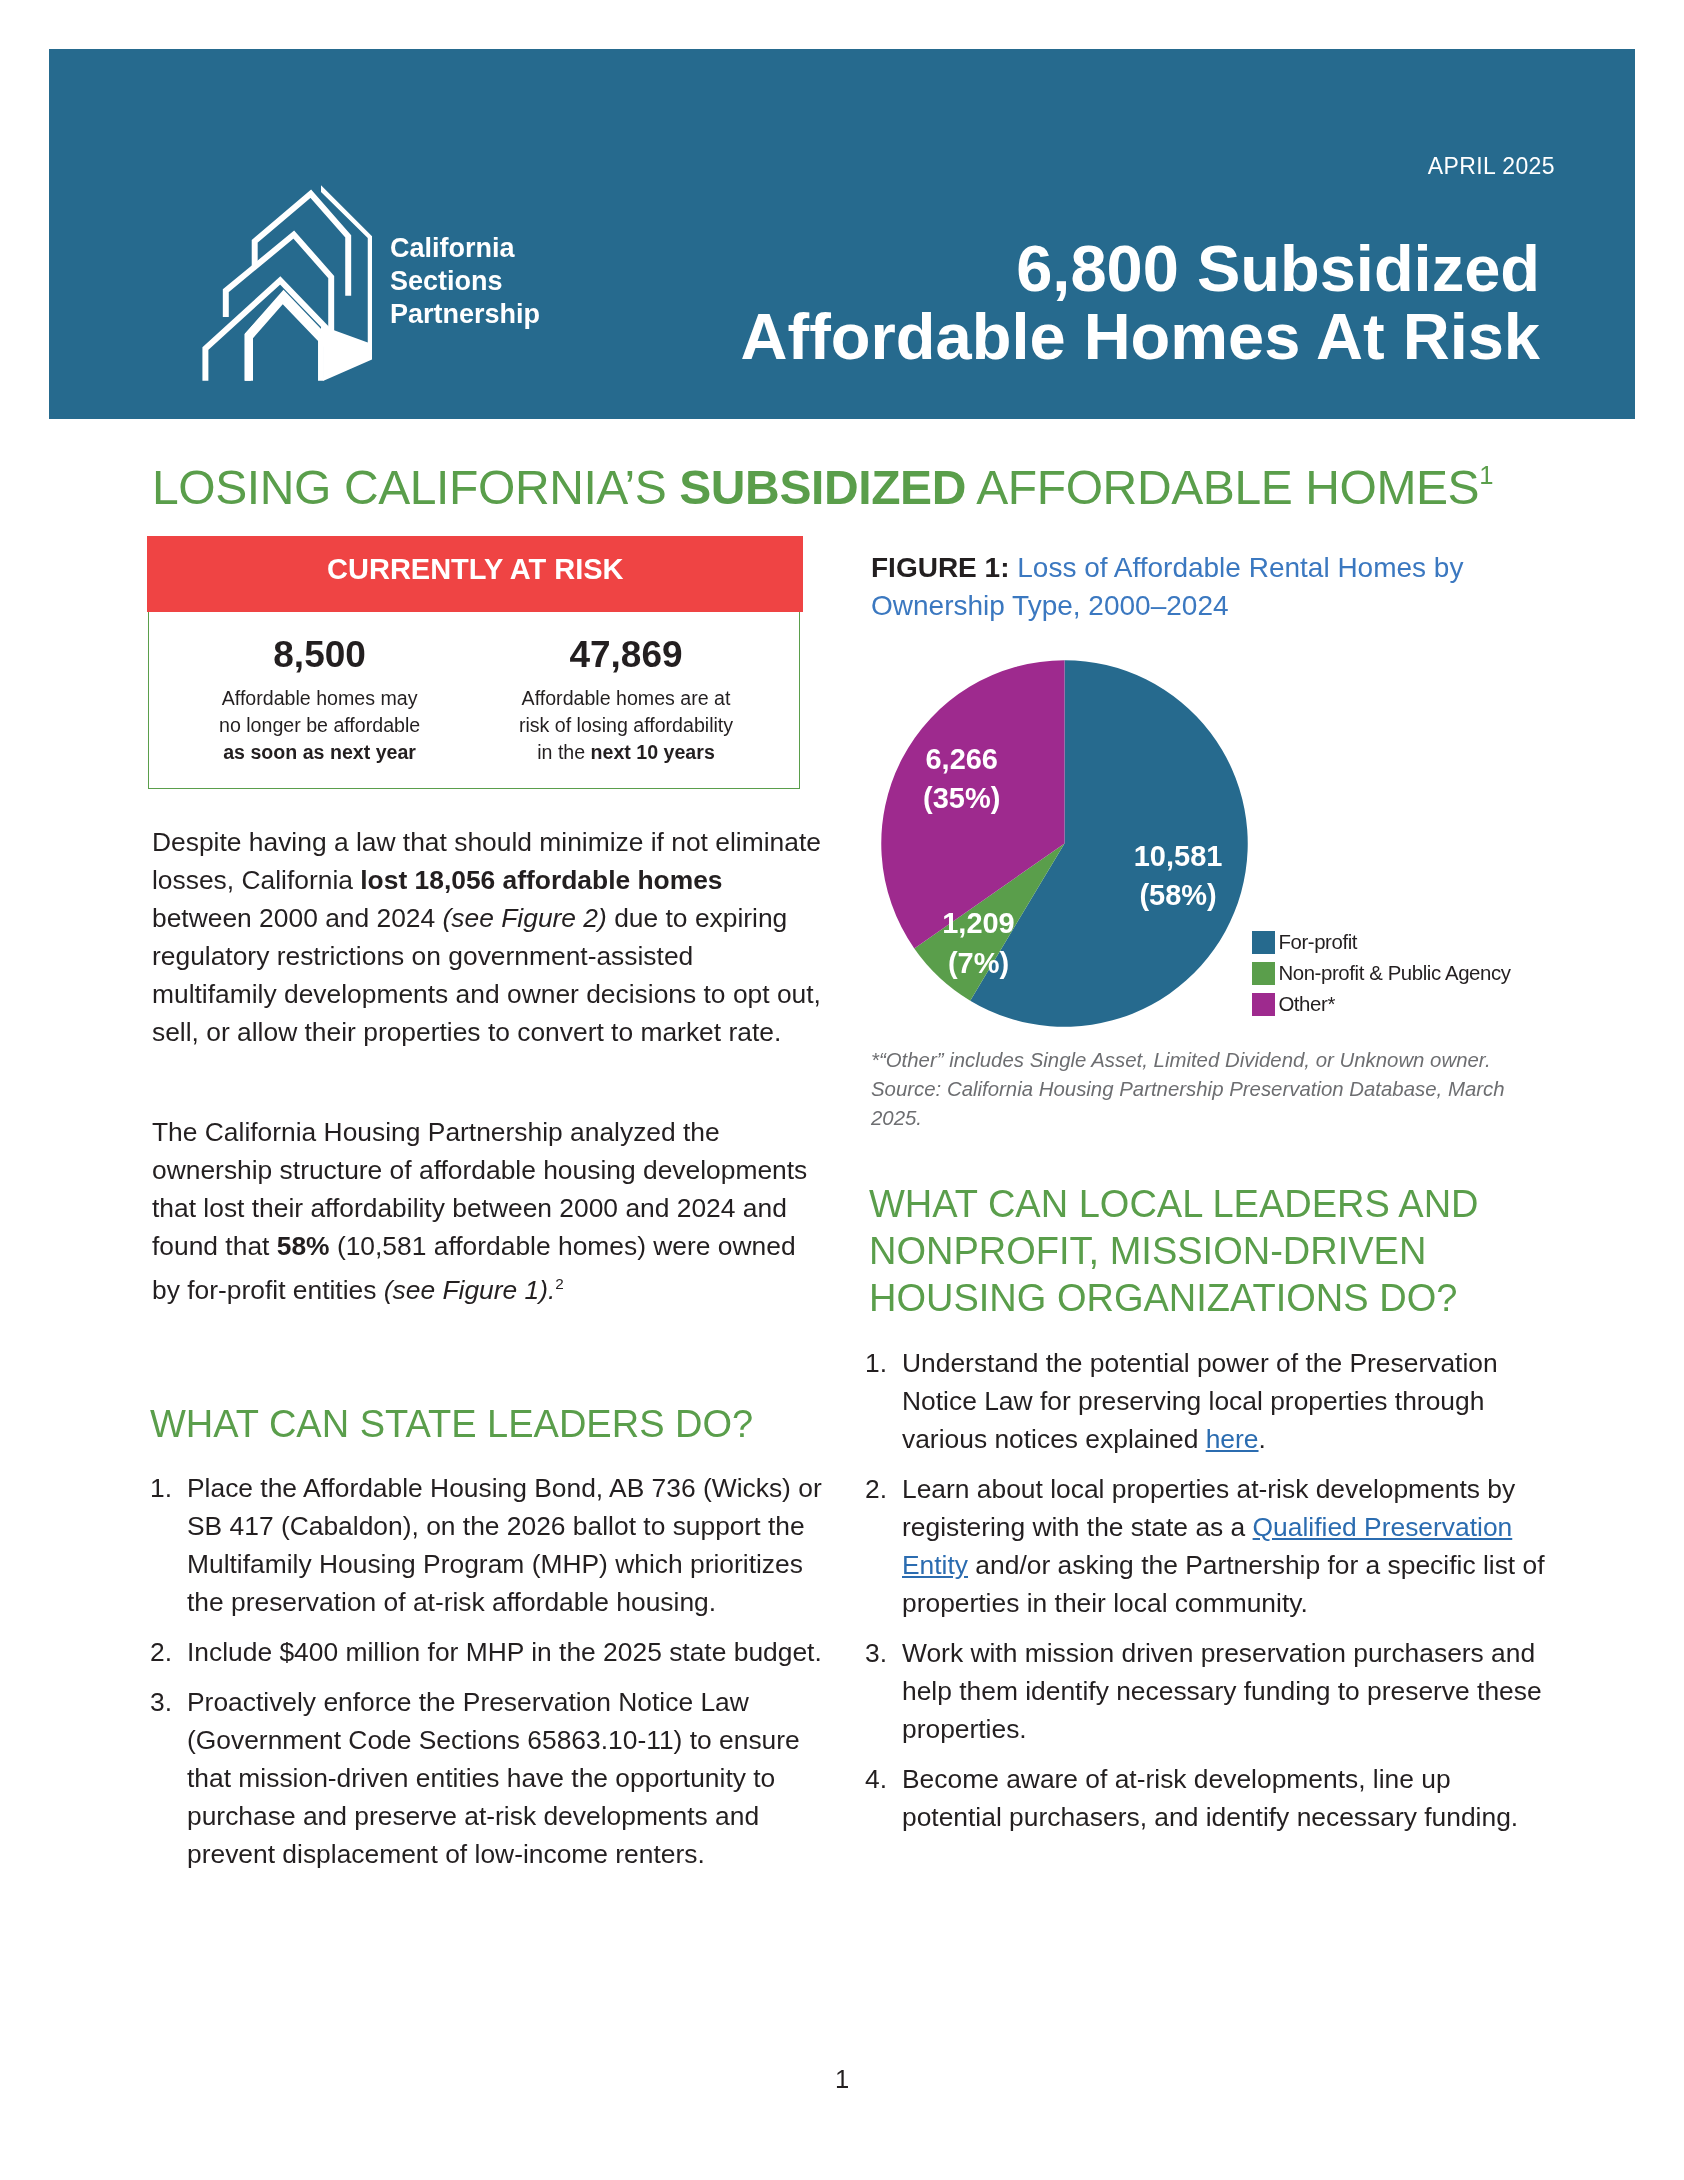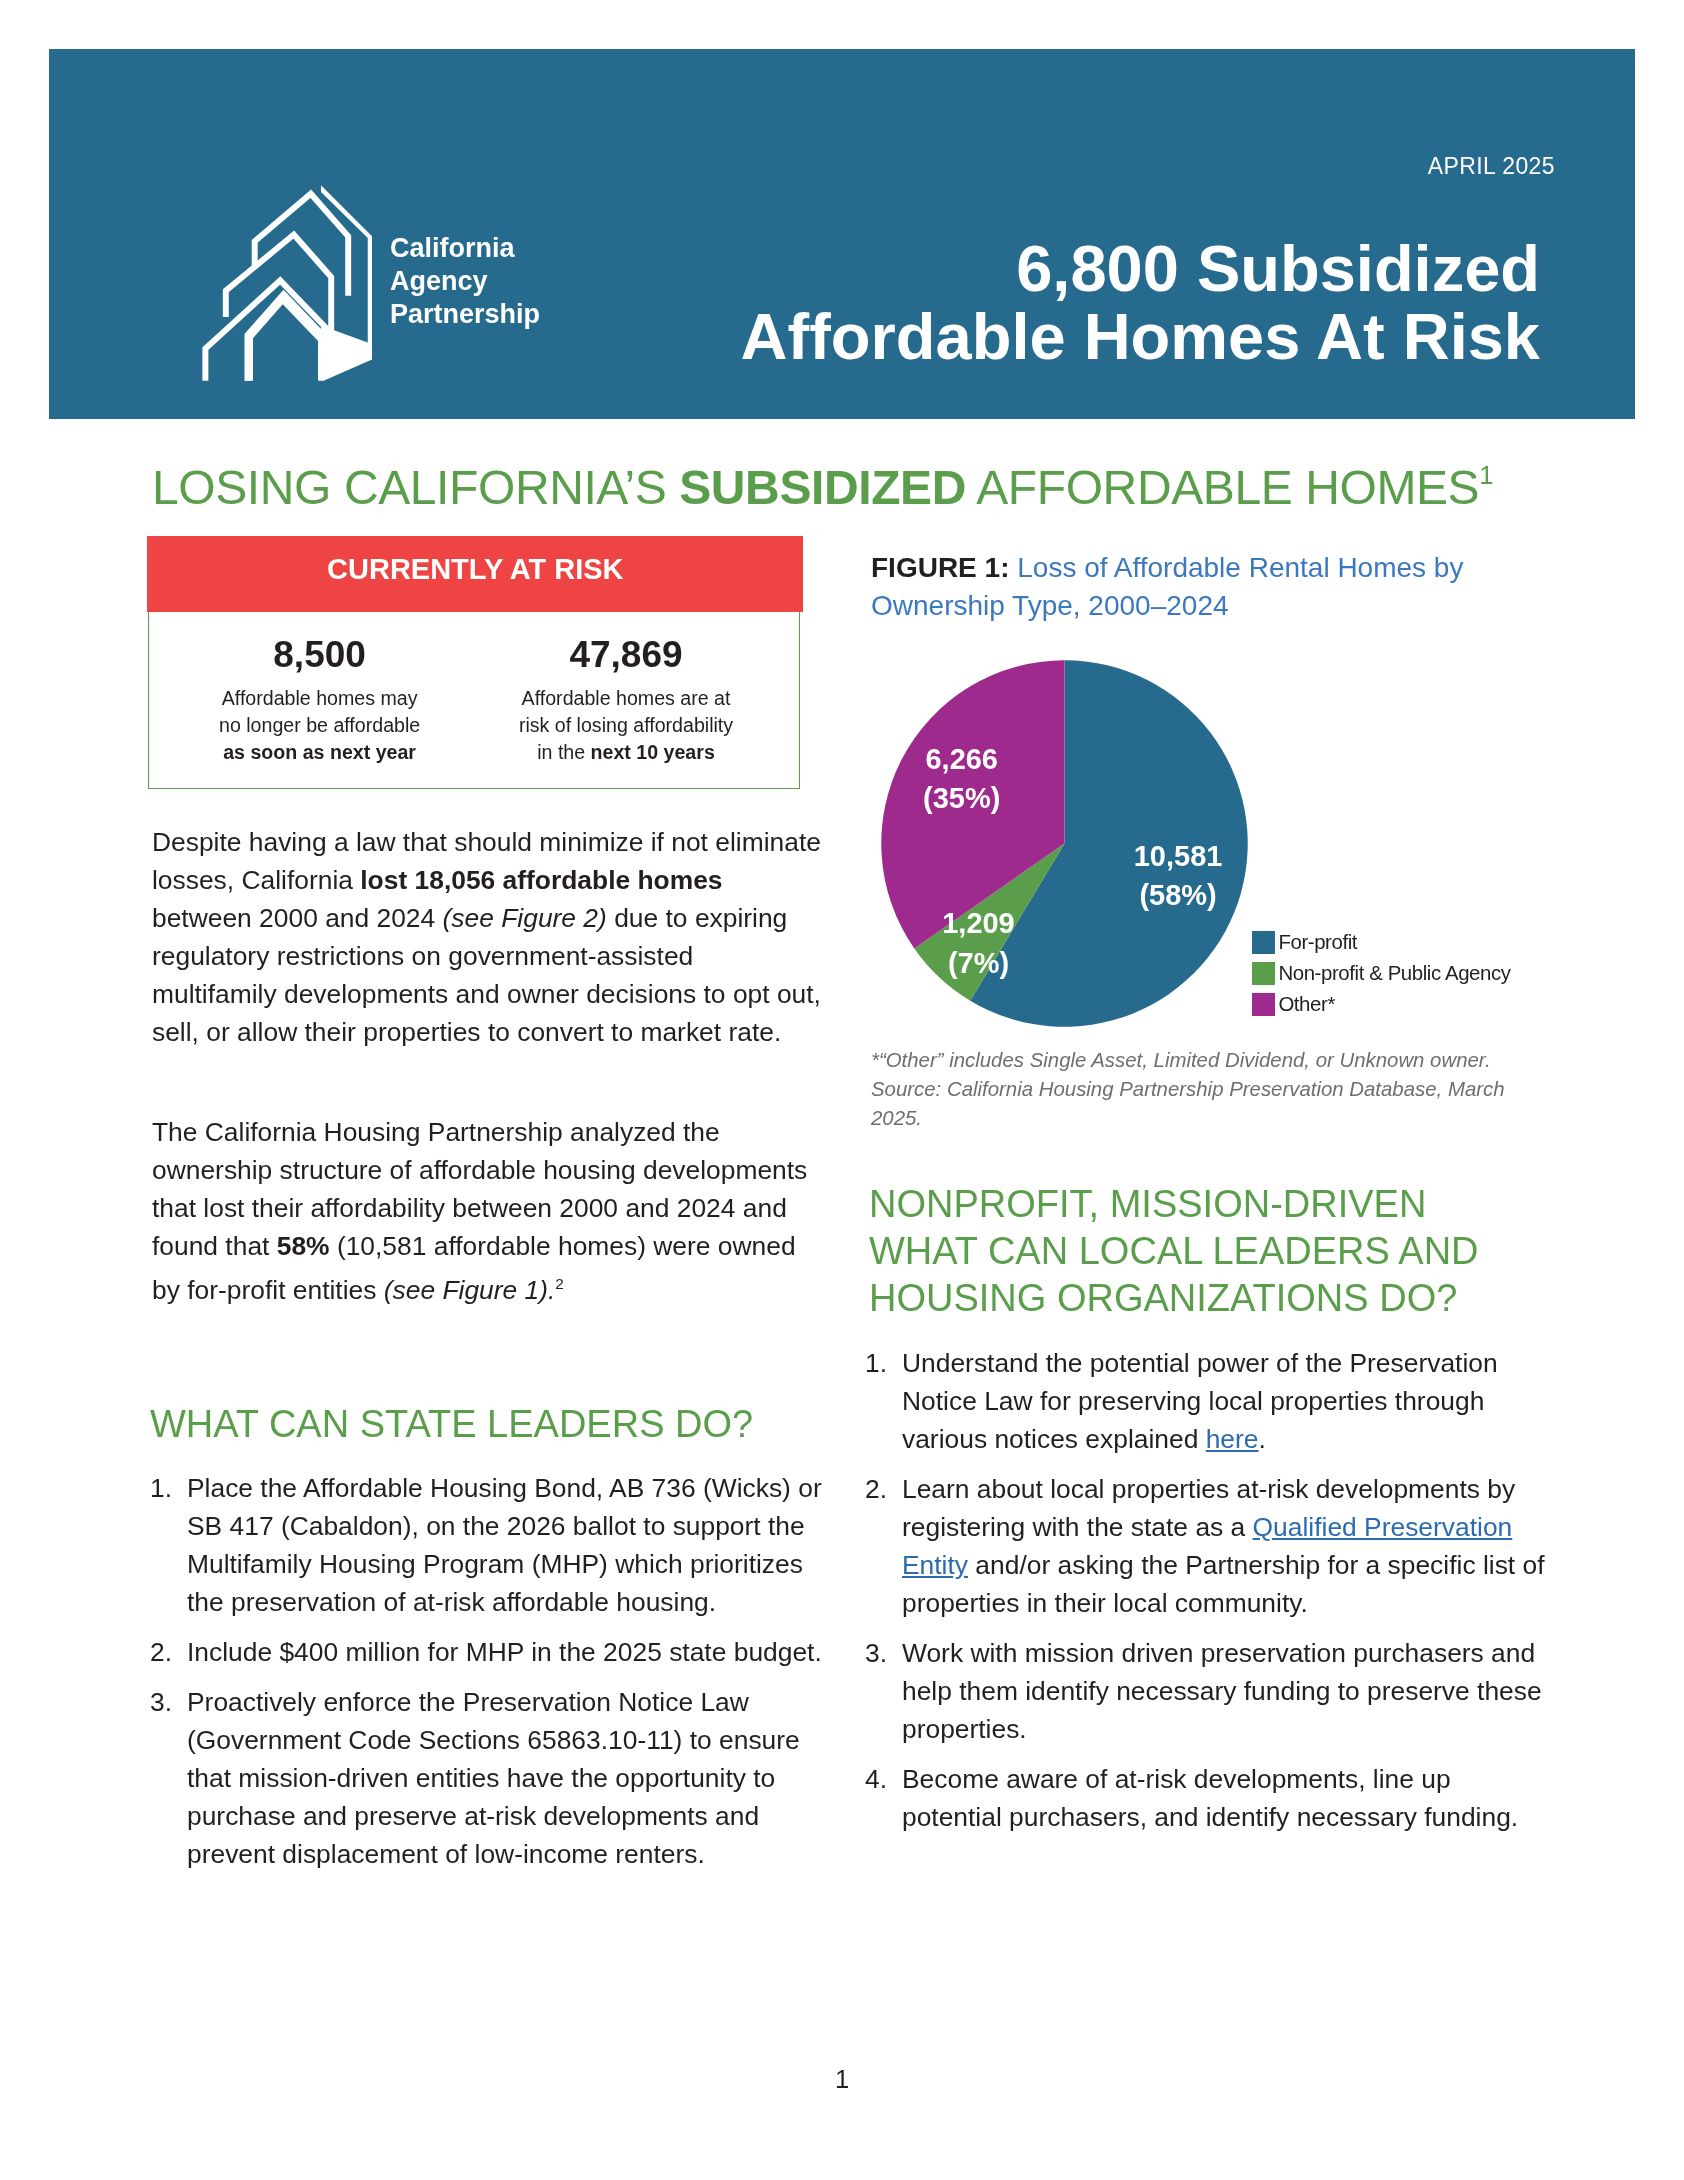--- a/index.html
+++ b/index.html
@@ -42,21 +42,21 @@
 <div class="banner">
   <svg class="logo" viewBox="0 0 200 230">
     <polygon fill="#fff" points="140,0 200,60 200,205 143,230 143,190 95,140 60,180 60,230 50,230 50,175 96,125 140,172 140,165 195,185 195,62 140,8"></polygon>
     <polyline fill="none" stroke="#fff" stroke-width="7" points="54,230 54,176 96,128 140,174 140,230"></polyline>
     <polyline fill="none" stroke="#fff" stroke-width="7" points="28,155 28,124 108,58 152,108 152,178"></polyline>
     <polyline fill="none" stroke="#fff" stroke-width="7" points="62,96 62,66 128,10 172,60 172,130"></polyline>
     <polyline fill="none" stroke="#fff" stroke-width="7" points="4,230 4,192 92,112 150,172"></polyline>
   </svg>
   <div class="logo-text">
     <div>California</div>
-    <div>Agency</div>
+    <div>Sections</div>
     <div>Partnership</div>
   </div>
   <div class="date">APRIL 2025</div>
   <div class="title">
     <div>6,800 Subsidized</div>
     <div>Affordable Homes At Risk</div>
   </div>
 </div>
 
 <div class="main-heading"><span>LOSING CALIFORNIA’S </span><b>SUBSIDIZED</b><span> AFFORDABLE HOMES</span><sup>1</sup></div>
@@ -117,22 +117,22 @@
     </div>
   <div class="legend-item">
       <span class="swatch" style="background:#9e2a8e"></span>
       <span>Other*</span>
     </div>
 </div>
 
 <div class="footnote">*“Other” includes Single Asset, Limited Dividend, or Unknown owner. Source: California Housing Partnership Preservation Database, March 2025.</div>
 
 <div class="section-h" style="left:869px; top:1181px;">
+  <div>WHAT CAN LOCAL LEADERS AND</div>
   <div>NONPROFIT, MISSION-DRIVEN</div>
-  <div>WHAT CAN LOCAL LEADERS AND</div>
   <div>HOUSING ORGANIZATIONS DO?</div>
 </div>
 <ol class="steps" style="left:865px; top:1344px; width:681px;">
   <li><span class="num">1.</span><span>Understand the potential power of the Preservation Notice Law for preserving local properties through various notices explained </span><a class="link" href="#">here</a><span>.</span></li>
   <li><span class="num">2.</span><span>Learn about local properties at-risk developments by registering with the state as a </span><a class="link" href="#">Qualified Preservation Entity</a><span> and/or asking the Partnership for a specific list of properties in their local community.</span></li>
   <li><span class="num">3.</span><span>Work with mission driven preservation purchasers and help them identify necessary funding to preserve these properties.</span></li>
   <li><span class="num">4.</span><span>Become aware of at-risk developments, line up potential purchasers, and identify necessary funding.</span></li>
 </ol>
 
 <div class="page-num">1</div>

